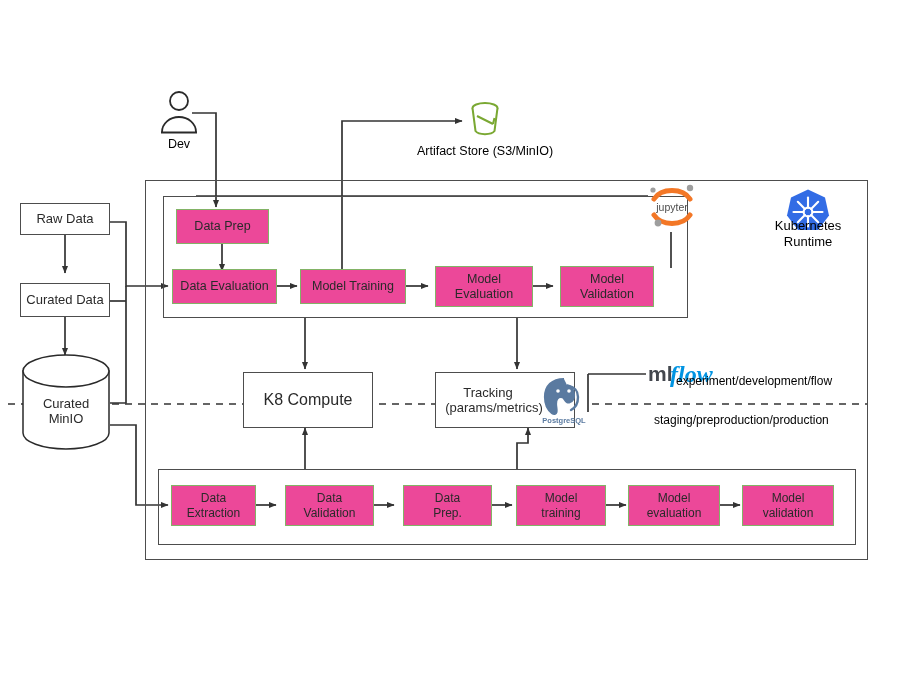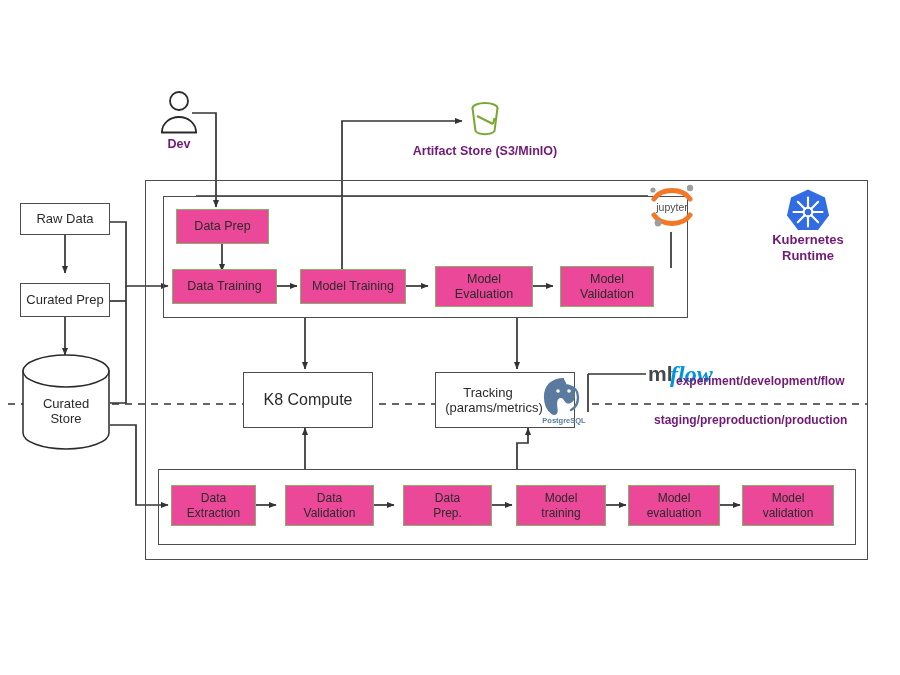--- a/index.html
+++ b/index.html
@@ -54,25 +54,24 @@
   
   .container {
     position: absolute;
     box-sizing: border-box;
     border: 1.6px solid #4d4d4d;
     background: transparent;
   }
   .label {
     position: absolute;
     font-size: 12.5px;
-    color: #701a75;
+    color: #000000;
     text-align: center;
     line-height: 1.2;
     white-space: nowrap;
-    font-weight: bold;
   }
   .label.env { font-size: 12px; }
   .icon-wrap {
     position: absolute;
   }
   .cyl-label {
     position: absolute;
     width: 100%;
     text-align: center;
     font-size: 13px;
@@ -145,31 +144,31 @@
 
   <div class="container" style="left:145px; top:180px; width:723px; height:380px;"></div>
   <div class="container" style="left:163px; top:196px; width:525px; height:122px;"></div>
   <div class="container" style="left:158px; top:469px; width:698px; height:76px;"></div>
 
   <div class="node rect" style="left:20px; top:203px; width:90px; height:32px;align-items:center;">
     <span>Raw Data</span>
   </div>
 
   <div class="node rect" style="left:20px; top:283px; width:90px; height:34px;">
-    <span>Curated Prep</span>
+    <span>Curated Data</span>
   </div>
 
   <div class="icon-wrap" style="left:20px; top:354px; width:92px; height:96px;">
     <svg width="92" height="96" viewBox="0 0 92 96">
       <path d="M3,17 L3,79 A43,16 0 0 0 89,79 L89,17 Z" fill="#ffffff" stroke="#2a2a2a" stroke-width="1.5"></path>
       <ellipse cx="46" cy="17" rx="43" ry="16" fill="#ffffff" stroke="#2a2a2a" stroke-width="1.5"></ellipse>
     </svg>
     <div class="cyl-label" style="top:42px;">
       <div>Curated</div>
-      <div>Store</div>
+      <div>MinIO</div>
     </div>
   </div>
 
   <div class="icon-wrap" style="left:155px; top:90px; width:48px; height:46px;">
     <svg width="48" height="46" viewBox="0 0 48 46">
       <circle cx="24" cy="11" r="9" fill="#ffffff" stroke="#2a2a2a" stroke-width="1.8"></circle>
       <path d="M7,42 A17,15 0 0 1 41,42" fill="#ffffff" stroke="#2a2a2a" stroke-width="1.8"></path>
       <line x1="6" y1="42.5" x2="42" y2="42.5" stroke="#2a2a2a" stroke-width="1.8"></line>
     </svg>
   </div>
@@ -183,21 +182,21 @@
       <path d="M27,24 L28.5,18" stroke="#7aa832" stroke-width="2" fill="none"></path>
     </svg>
   </div>
   <div class="label" style="left:385px; top:144px; width:200px; text-align:center;">Artifact Store (S3/MinIO)</div>
 
   <div class="node green" style="left:176px; top:209px; width:93px; height:35px;">
     <span>Data Prep</span>
   </div>
 
   <div class="node green" style="left:172px; top:269px; width:105px; height:35px;">
-    <span>Data Training</span>
+    <span>Data Evaluation</span>
   </div>
 
   <div class="node green" style="left:300px; top:269px; width:106px; height:35px;">
     <span>Model Training</span>
   </div>
 
   <div class="node green" style="left:435px; top:266px; width:98px; height:41px; flex-direction:column;">
     <span>Model</span>
     <span>Evaluation</span>
   </div>
@@ -227,21 +226,21 @@
         <line x1="24" y1="28.4" x2="24" y2="38.5"></line>
         <line x1="9.5" y1="24" x2="19.6" y2="24"></line>
         <line x1="28.4" y1="24" x2="38.5" y2="24"></line>
         <line x1="13.8" y1="13.8" x2="20.9" y2="20.9"></line>
         <line x1="27.1" y1="27.1" x2="34.2" y2="34.2"></line>
         <line x1="34.2" y1="13.8" x2="27.1" y2="20.9"></line>
         <line x1="20.9" y1="27.1" x2="13.8" y2="34.2"></line>
       </g>
     </svg>
   </div>
-  <div class="label" style="left:748px; top:232px; width:120px; text-align:center; font-size:13px;">
+  <div class="label" style="left:748px; top:218px; width:120px; text-align:center; font-size:13px;">
     <div>Kubernetes</div>
     <div>Runtime</div>
   </div>
 
   <div class="node rect" style="left:243px; top:372px; width:130px; height:56px; font-size:16px;">
     <span>K8 Compute</span>
   </div>
 
   <div class="node rect" style="left:435px; top:372px; width:140px; height:56px; flex-direction:column; justify-content:center;">
     <span style="margin-right:34px;">Tracking</span>

